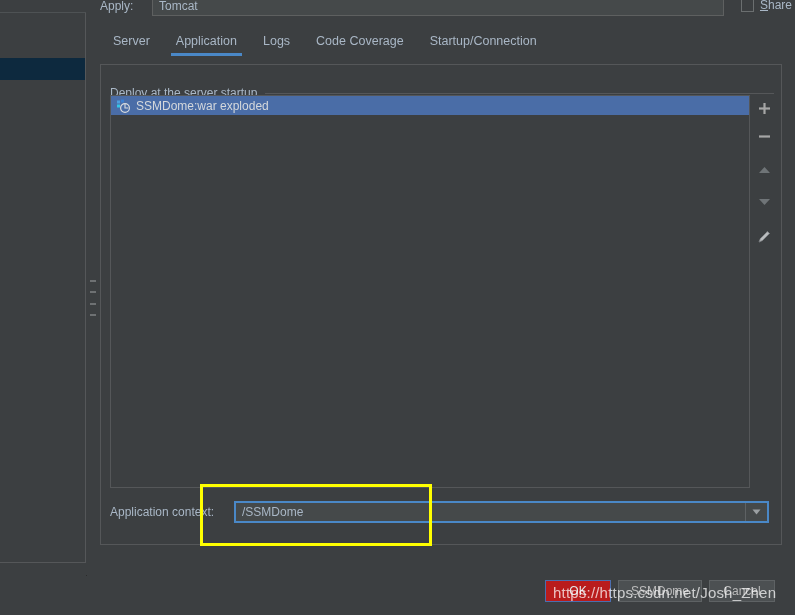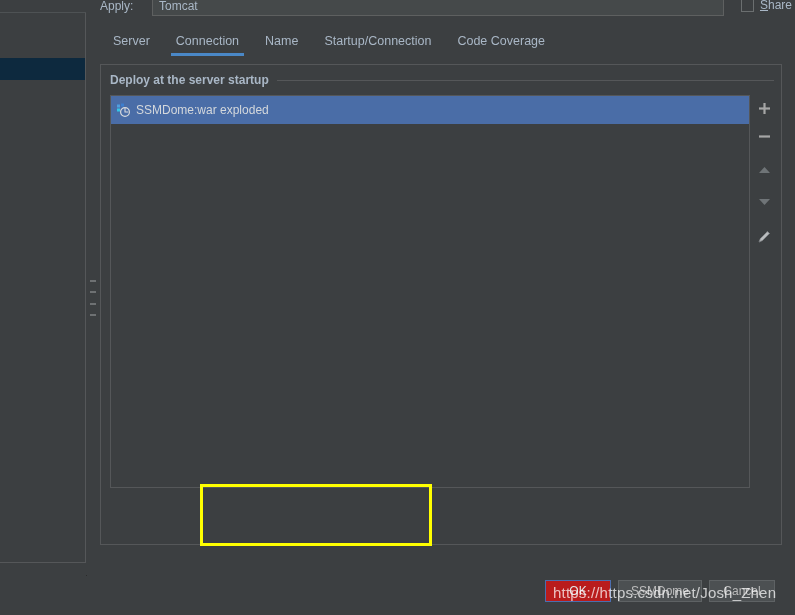--- a/index.html
+++ b/index.html
@@ -136,25 +136,24 @@
     left: 100px; top: 64px;
     width: 682px; height: 481px;
     border: 1px solid #555759;
     box-sizing: border-box;
     background: #3c3f41;
   }
 
   
   #deploy-title {
     position: absolute;
-    left: 9px; top: 8px;
+    left: 9px; top: 21px;
     display: flex;
     align-items: center;
     width: 664px;
-    font-weight: bold;
   }
   #deploy-title span {
     color: #a9b7c6;
     white-space: nowrap;
     padding-right: 8px;
     font-size: 12px;
   }
   #deploy-title i {
     flex: 1;
     height: 1px;
@@ -168,21 +167,21 @@
     left: 9px; top: 30px;
     width: 640px; height: 393px;
     background: #3c3f41;
     border: 1px solid #555759;
     box-sizing: border-box;
     overflow: hidden;
   }
   #artifact-row {
     position: absolute;
     left: 0; top: 0;
-    width: 638px; height: 28px;
+    width: 638px; height: 19px;
     background: #4a6da7;
     display: flex;
     align-items: center;
     padding-left: 5px;
     box-sizing: border-box;
   }
   #artifact-row .label {
     color: #d4d8dc;
     font-size: 12px;
     padding-left: 6px;
@@ -339,24 +338,24 @@
   <div id="name-label">Apply:</div>
   <input id="name-field" type="text" value="Tomcat" style="">
   <div id="share-wrap">
     <span id="share-box"></span>
     <span id="share-label"><u>S</u>hare</span>
   </div>
 </div>
 
 <div id="tab-bar">
   <div class="tab">Server</div>
-  <div class="tab active">Connection</div>
-  <div class="tab">Name</div>
+  <div class="tab active">Application</div>
+  <div class="tab">Logs</div>
+  <div class="tab">Code Coverage</div>
   <div class="tab">Startup/Connection</div>
-  <div class="tab">Code Coverage</div>
 </div>
 
 <div id="content-panel">
 
   <div id="deploy-title">
     <span>Deploy at the server startup</span>
     <i></i>
   </div>
 
   <div id="artifact-list">
@@ -399,20 +398,31 @@
     <div class="tbtn sp" style="margin-top:8px">
       <svg width="15" height="15" viewBox="0 0 15 15" xmlns="http://www.w3.org/2000/svg">
         <path d="M2 13 L3.4 9.6 L10.4 2.6 L12.4 4.6 L5.4 11.6 Z" fill="#b9bcbe" stroke="#8a8d8f" stroke-width="0.7"></path>
         <path d="M10.4 2.6 L12.4 4.6" stroke="#8a8d8f" stroke-width="0.8"></path>
         <path d="M2 13 L3.4 12.2" stroke="#6f7477" stroke-width="0.8"></path>
       </svg>
     </div>
   </div>
 
 
+  <div id="app-context-row">
+    <div id="app-context-label">Application context:</div>
+    <div id="app-context-combo">
+      <input id="app-context-input" type="text" value="/SSMDome" style="">
+      <div id="app-context-arrow">
+        <svg width="9" height="6" viewBox="0 0 9 6" xmlns="http://www.w3.org/2000/svg">
+          <polygon points="0.5,0.5 8.5,0.5 4.5,5.5" fill="#9ba0a3"></polygon>
+        </svg>
+      </div>
+    </div>
+  </div>
 </div>
 
 <div id="highlight-box"></div>
 
 <div id="button-bar">
   <div class="dlg-btn primary">OK</div>
   <div class="dlg-btn">SSMDome</div>
   <div class="dlg-btn">Cancel</div>
 </div>
 

